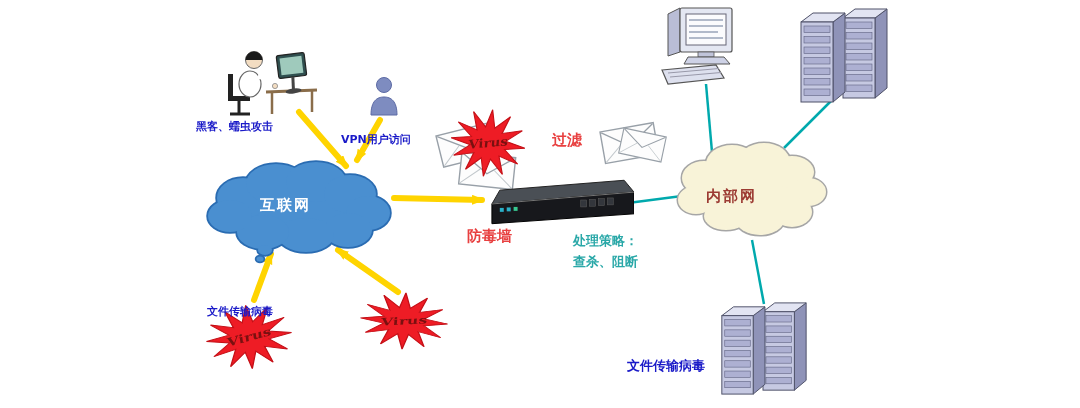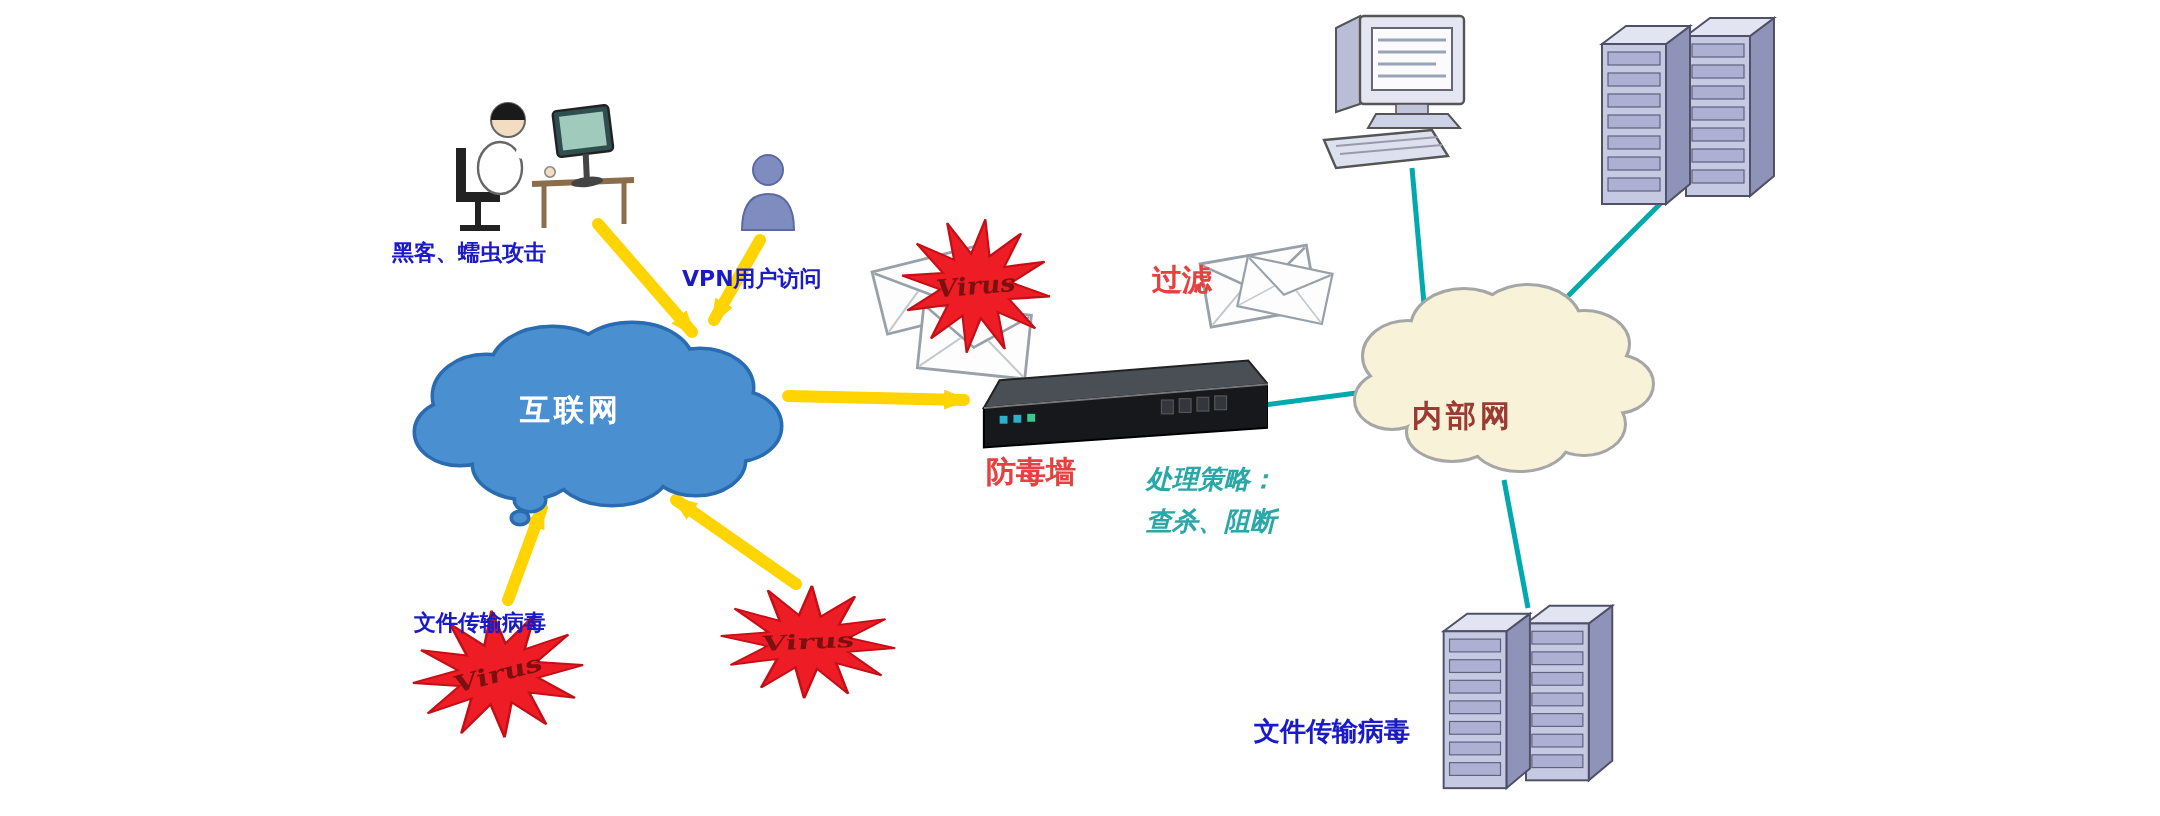--- a/index.html
+++ b/index.html
@@ -6,21 +6,21 @@
   html,body { background:#ffffff; }
   body { font-family:"DejaVu Sans","Liberation Sans",sans-serif; }
   .canvas { position:relative; width:1080px; height:408px; background:#ffffff; overflow:hidden; }
   .abs { position:absolute; }
   svg.abs { display:block; }
   .connectors { position:absolute; left:0; top:0; z-index:1; }
   .node { z-index:3; }
   .lbl { position:absolute; font-weight:bold; white-space:nowrap; z-index:6; }
   .lbl-blue { color:var(--label_blue,#1a1ac8); font-size:11px; }
   .lbl-red  { color:var(--text_red,#e84040);  font-size:15px; }
-  .lbl-teal { color:var(--text_teal,#2aa8a8); font-size:13px; line-height:21px;font-style:italic; }
+  .lbl-teal { color:var(--text_teal,#2aa8a8); font-size:13px; line-height:21px; }
   .cloud-label { position:absolute; font-weight:bold; font-size:15px; letter-spacing:2px; z-index:6; }
   .internet-label { color:var(--cloud_internet_text,#ffffff); }
   .intranet-label { color:var(--cloud_intranet_text,#9c3b33); }
   .yellow-arrows line { stroke:var(--arrow_yellow,#ffd400); stroke-width:6; stroke-linecap:round; }
   .arrow-head { fill:var(--arrow_yellow,#ffd400); }
   .teal-lines line { stroke:var(--line_teal,#00a9ad); stroke-width:2.5; }
   .cloud-internet-stroke { stroke:var(--internet_stroke,#2a6cb2); stroke-width:3.5; fill:var(--internet_fill,#4a8fd0); }
   .cloud-internet-fill   { fill:var(--internet_fill,#4a8fd0); }
   .cloud-intranet-stroke { stroke:var(--intranet_stroke,#a6a6a6); stroke-width:3; fill:var(--intranet_fill,#f8f3d8); }
   .cloud-intranet-fill   { fill:var(--intranet_fill,#f8f3d8); }
@@ -137,39 +137,39 @@
   <svg class="abs" style="left:430px;top:120px;z-index:2;" width="105" height="72" viewBox="0 0 105 72">
     <use href="#envelope" transform="translate(6,16) rotate(-14)"></use>
     <use href="#envelope" transform="translate(32,32) rotate(6)"></use>
   </svg>
 
   <svg class="abs node star-top" style="left:447px;top:106px;" width="82" height="74" viewBox="-55 -55 110 110" preserveAspectRatio="none">
     <polygon class="star-shape" points="50,0 23.2,6.2 43.3,25 17,17 25,43.3 6.2,23.2 0,50 -6.2,23.2 -25,43.3 -17,17 -43.3,25 -23.2,6.2 -50,0 -23.2,-6.2 -43.3,-25 -17,-17 -25,-43.3 -6.2,-23.2 0,-50 6.2,-23.2 25,-43.3 17,-17 43.3,-25 23.2,-6.2"></polygon>
     <text class="virus-text" x="0" y="6" text-anchor="middle" transform="rotate(-14)">Virus</text>
   </svg>
 
-  <div class="lbl lbl-red" style="left:552px;top:131px;margin-left:24px;">过滤</div>
+  <div class="lbl lbl-red" style="left:552px;top:131px;">过滤</div>
   <svg class="abs" style="left:596px;top:120px;z-index:2;" width="78" height="50" viewBox="0 0 78 50">
     <use href="#envelope" transform="translate(4,12) rotate(-10)"></use>
     <use href="#envelope" transform="translate(28,8) rotate(12) scale(0.8)"></use>
   </svg>
 
   <svg class="abs node" style="left:486px;top:174px;" width="148" height="54" viewBox="0 0 150 54">
     <polygon points="14,16 140,6 150,18 6,30" fill="#4a4f55" stroke="#222" stroke-width="1"></polygon>
     <polygon points="6,30 150,18 150,40 6,50" fill="#17181c" stroke="#000" stroke-width="1"></polygon>
     <line x1="6" y1="30" x2="150" y2="18" stroke="#777" stroke-width="1"></line>
     <rect x="14" y="34" width="4" height="4" fill="#2ab0c8"></rect>
     <rect x="21" y="33.5" width="4" height="4" fill="#2ab0c8"></rect>
     <rect x="28" y="33" width="4" height="4" fill="#38c890"></rect>
     <rect x="96" y="26" width="6" height="7" fill="#33363c" stroke="#555" stroke-width="0.6"></rect>
     <rect x="105" y="25.3" width="6" height="7" fill="#33363c" stroke="#555" stroke-width="0.6"></rect>
     <rect x="114" y="24.6" width="6" height="7" fill="#33363c" stroke="#555" stroke-width="0.6"></rect>
     <rect x="123" y="23.9" width="6" height="7" fill="#33363c" stroke="#555" stroke-width="0.6"></rect>
   </svg>
-  <div class="lbl lbl-red" style="left:493px;top:227px;">防毒墙</div>
+  <div class="lbl lbl-red" style="left:467px;top:227px;">防毒墙</div>
 
   <div class="lbl lbl-teal" style="left:573px;top:230px;">
     <div>处理策略：</div>
     <div>查杀、阻断</div>
   </div>
 
   <svg class="abs node" style="left:668px;top:136px;" width="164" height="112" viewBox="0 0 164 112">
     <g class="cloud-intranet-stroke">
       <ellipse cx="82" cy="55" rx="58" ry="28"></ellipse>
       <ellipse cx="36" cy="42" rx="22" ry="17"></ellipse>
@@ -188,21 +188,21 @@
       <ellipse cx="64" cy="28" rx="26" ry="19"></ellipse>
       <ellipse cx="96" cy="26" rx="26" ry="19"></ellipse>
       <ellipse cx="124" cy="36" rx="22" ry="16"></ellipse>
       <ellipse cx="140" cy="56" rx="18" ry="14"></ellipse>
       <ellipse cx="124" cy="76" rx="20" ry="15"></ellipse>
       <ellipse cx="92" cy="84" rx="24" ry="15"></ellipse>
       <ellipse cx="58" cy="80" rx="22" ry="14"></ellipse>
       <ellipse cx="28" cy="64" rx="18" ry="14"></ellipse>
     </g>
   </svg>
-  <div class="cloud-label intranet-label" style="left:706px;top:199px;">内部网</div>
+  <div class="cloud-label intranet-label" style="left:706px;top:187px;">内部网</div>
 
   <svg class="abs node" style="left:658px;top:2px;" width="92" height="86" viewBox="0 0 92 86">
     <polygon points="10,12 22,6 22,50 10,54" fill="#b9bdd6" stroke="#555" stroke-width="1"></polygon>
     <rect x="22" y="6" width="52" height="44" rx="2" fill="#e4e7f2" stroke="#555" stroke-width="1.2"></rect>
     <rect x="28" y="12" width="40" height="31" fill="#fbfbfd" stroke="#667" stroke-width="1"></rect>
     <line x1="31" y1="18" x2="65" y2="18" stroke="#9aa4b8" stroke-width="1.5"></line>
     <line x1="31" y1="24" x2="65" y2="24" stroke="#9aa4b8" stroke-width="1.5"></line>
     <line x1="31" y1="30" x2="60" y2="30" stroke="#9aa4b8" stroke-width="1.5"></line>
     <line x1="31" y1="36" x2="65" y2="36" stroke="#9aa4b8" stroke-width="1.5"></line>
     <rect x="40" y="50" width="16" height="5" fill="#c0c4da" stroke="#555" stroke-width="0.8"></rect>

